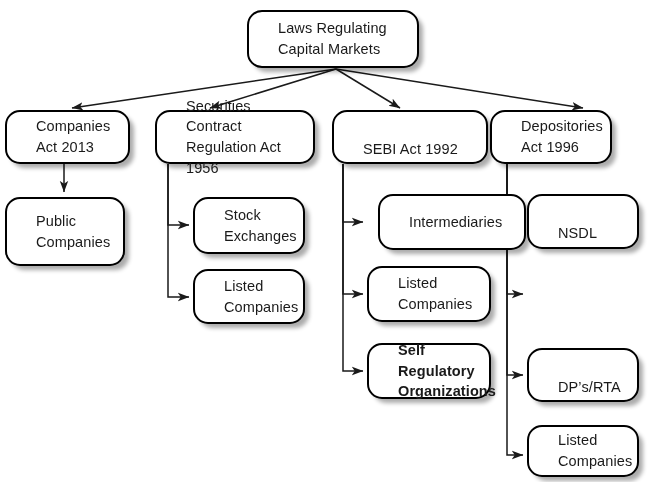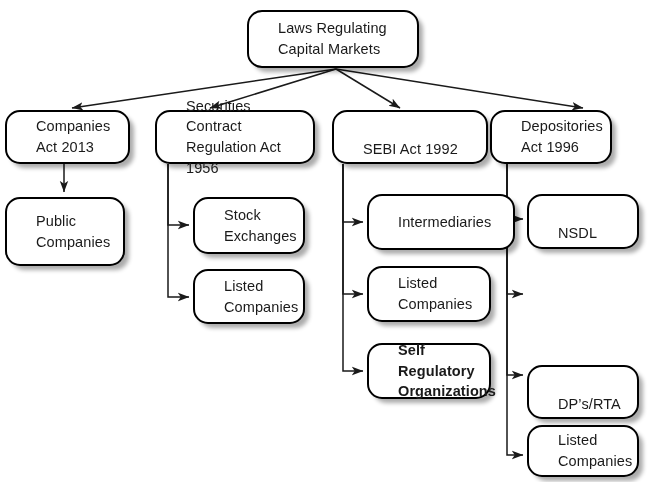--- a/index.html
+++ b/index.html
@@ -120,40 +120,40 @@
   <div class="node v-center" style="left:193px; top:197px; width:112px; height:57px;">
     <span class="node-text">Stock
 Exchanges</span>
   </div>
 
   <div class="node v-center" style="left:193px; top:269px; width:112px; height:55px;">
     <span class="node-text">Listed
 Companies</span>
   </div>
 
-  <div class="node v-center" style="left:367px; top:194px; width:148px; height:56px;">
+  <div class="node v-center" style="left:378px; top:194px; width:148px; height:56px;">
     <span class="node-text">Intermediaries</span>
   </div>
 
   <div class="node v-center" style="left:367px; top:266px; width:124px; height:56px;">
     <span class="node-text">Listed
 Companies</span>
   </div>
 
   <div class="node v-center" style="left:367px; top:343px; width:124px; height:56px;font-weight:bold;">
     <span class="node-text">Self Regulatory
 Organizations</span>
   </div>
 
   <div class="node v-top" style="left:527px; top:194px; width:112px; height:55px;">
     <span class="node-text">NSDL</span>
   </div>
 
 
-  <div class="node v-top" style="left:527px; top:348px; width:112px; height:54px;margin-top:17px;">
+  <div class="node v-top" style="left:527px; top:348px; width:112px; height:54px;">
     <span class="node-text">DP’s/RTA</span>
   </div>
 
   <div class="node v-center" style="left:527px; top:425px; width:112px; height:52px;">
     <span class="node-text">Listed
 Companies</span>
   </div>
 
 </div>
 

